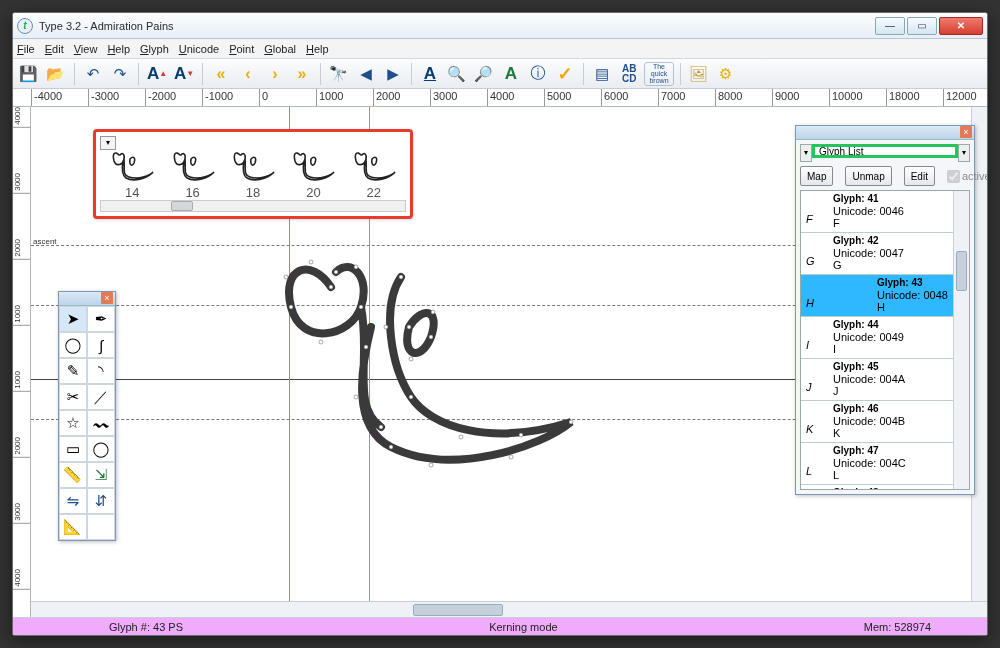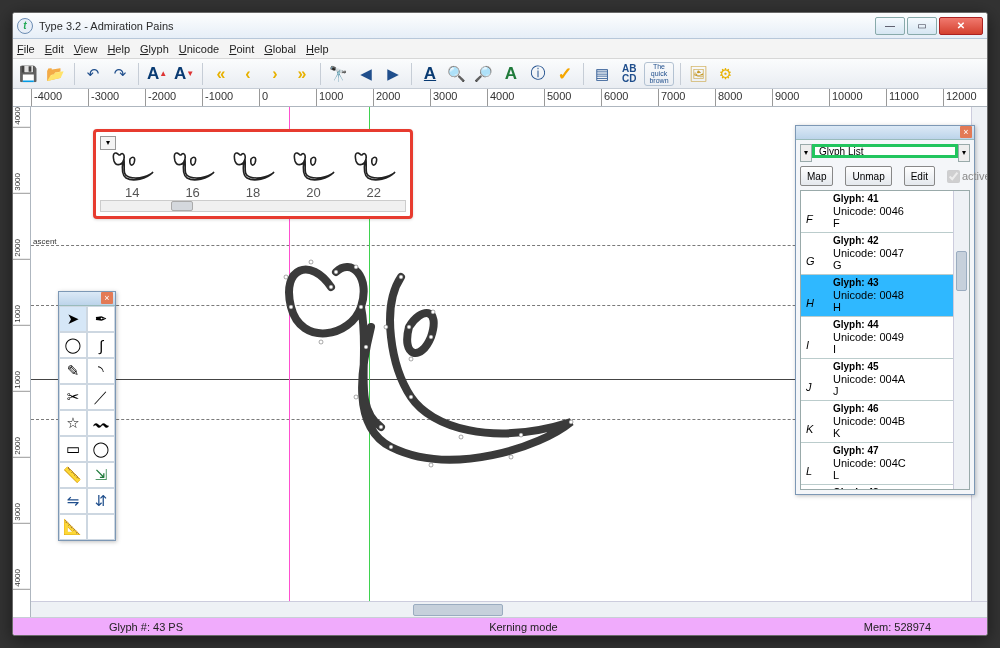--- a/index.html
+++ b/index.html
@@ -62,21 +62,21 @@
   .glyph-panel .btnrow{display:flex; gap:12px; padding:0 4px 4px 4px; align-items:center;}
   .glyph-panel .pbtn{height:20px; border:1px solid #888; background:linear-gradient(#fefefe,#e4e8ed); border-radius:2px; font-size:10px; padding:0 6px; display:flex; align-items:center;}
   .glyph-panel .chk{margin-left:auto; display:flex; align-items:center; gap:2px; color:#888; font-size:10px;}
   .glyph-list{position:absolute; top:64px; left:4px; right:4px; bottom:4px; border:1px solid #9aa; background:#fff; overflow:hidden;}
   .gl-scroll{position:absolute; right:0; top:0; bottom:0; width:16px; background:#eef1f5; border-left:1px solid #ccd;}
   .gl-scroll .th{position:absolute; left:2px; right:2px; top:60px; height:40px; background:#c6d0db; border:1px solid #9aacc0; border-radius:2px;}
   .gl-item{height:42px; border-bottom:1px solid #bcc; display:flex;}
   .gl-item .gicon{width:30px; display:flex; align-items:center; justify-content:center;}
   .gl-item .ginfo{flex:1; padding:2px 2px; font-size:9px; line-height:12px; color:#000;}
   .gl-item.sel{background:#2fb8ff;}
-  .gl-item.sel .ginfo{color:#000;}
+  .gl-item.sel .ginfo{color:#000;margin-left:44px;}
   .gl-item .glyphno{font-weight:bold; font-size:10px;}
   
   .statusbar{position:absolute; left:0; right:0; bottom:0; height:18px; background:#f0abfc; border-top:1px solid #c8ced6; display:flex; align-items:center; font-size:11px; color:#222; padding:0 6px;}
   .statusbar .cell{padding:0 10px;}
   
   .hbar{position:absolute; left:18px; right:0; bottom:18px; height:16px; background:#eef1f5; border-top:1px solid #ccd;}
   .hbar .th{position:absolute; top:2px; height:12px; left:40%; width:90px; background:#c6d0db; border:1px solid #9aacc0; border-radius:2px;}
   .vbar{position:absolute; right:0; top:94px; bottom:34px; width:16px; background:#eef1f5; border-left:1px solid #ccd;}
 </style>
 </head>
@@ -149,21 +149,21 @@
       <div class="tick" style="left: 303px;">1000</div>
       <div class="tick" style="left: 360px;">2000</div>
       <div class="tick" style="left: 417px;">3000</div>
       <div class="tick" style="left: 474px;">4000</div>
       <div class="tick" style="left: 531px;">5000</div>
       <div class="tick" style="left: 588px;">6000</div>
       <div class="tick" style="left: 645px;">7000</div>
       <div class="tick" style="left: 702px;">8000</div>
       <div class="tick" style="left: 759px;">9000</div>
       <div class="tick" style="left: 816px;">10000</div>
-      <div class="tick" style="left: 873px;">11000</div>
+      <div class="tick" style="left: 873px;">18000</div>
       <div class="tick" style="left: 930px;">12000</div>
     </div>
 
   <div class="ruler-v" id="rulerV">
       <div class="vtick" style="top: 0px;">4000</div>
       <div class="vtick" style="top: 66px;">3000</div>
       <div class="vtick" style="top: 132px;">2000</div>
       <div class="vtick" style="top: 198px;">1000</div>
       <div class="vtick" style="top: 264px;">1000</div>
       <div class="vtick" style="top: 330px;">2000</div>

